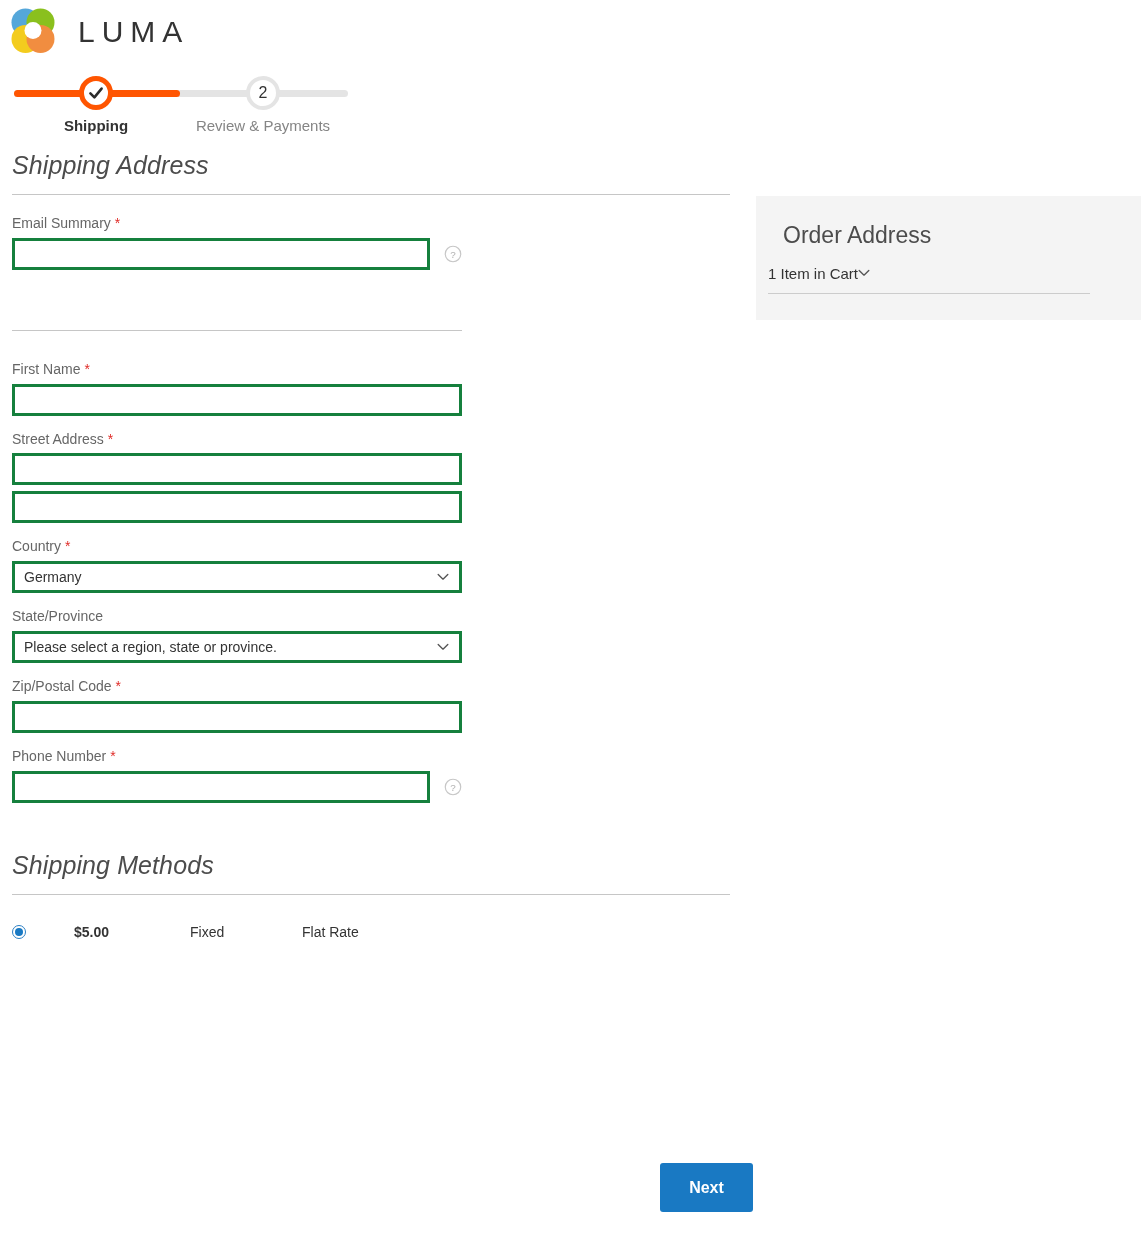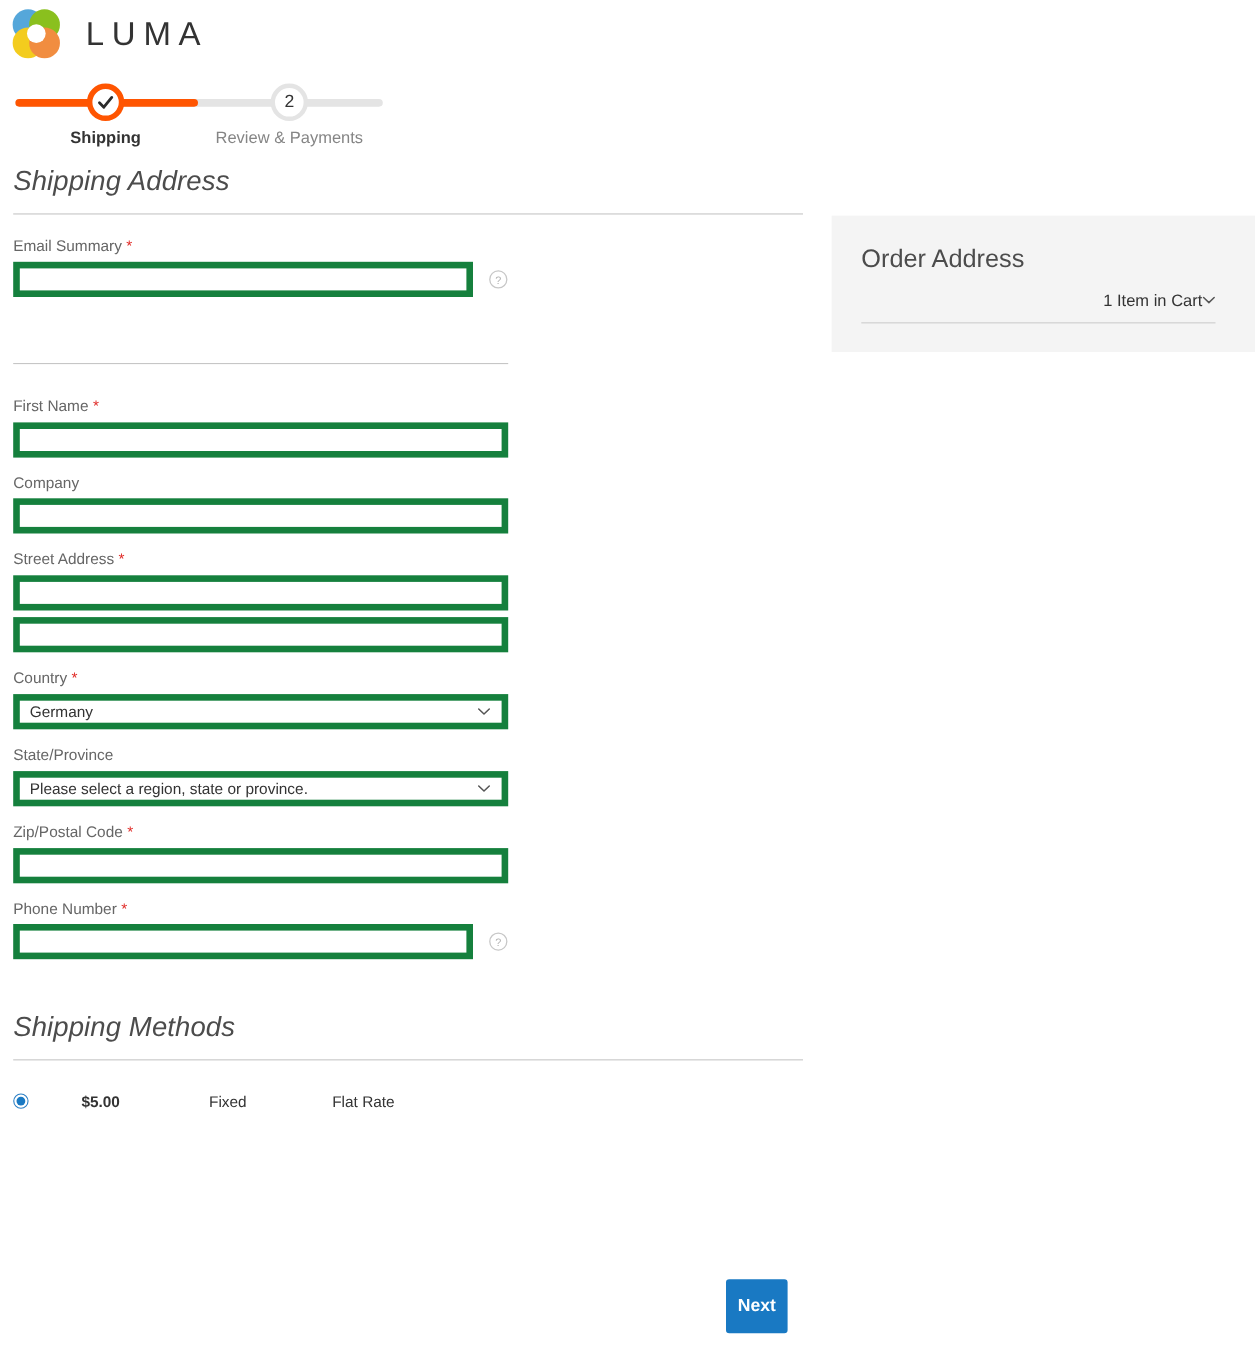--- a/index.html
+++ b/index.html
@@ -72,21 +72,21 @@
 
   .field { margin: 0 0 0 12px; }
   .field-label {
     display: block; font-size: 14px; color: #666666;
     line-height: 1.2; margin-bottom: 6px;
   }
   .req { color: #e02b27; font-size: 14px; margin-left: 4px; }
   .control { display: flex; align-items: center; }
   input.txt, .sel {
     height: 32px; width: 450px;
-    border: 6px solid #15803d; background: #ffffff;
+    border: 3px solid #15803d; background: #ffffff;
     font-size: 14px; color: #333333;
     padding: 0 9px; border-radius: 0; outline: none;
     font-family: "Liberation Sans", sans-serif;
   }
   input.txt.short { width: 418px; }
   .sel {
     display: flex; align-items: center; justify-content: space-between;
     padding-right: 10px; cursor: pointer;
   }
   .sel-val { font-size: 14px; color: #333; line-height: 1; }
@@ -104,40 +104,40 @@
     content: ""; position: absolute; left: 2px; top: 2px;
     width: 8px; height: 8px; border-radius: 50%; background: #1979c3;
   }
   .cell { font-size: 14px; color: #333333; line-height: 1; }
   .cell-price { width: 116px; margin-left: 48px; font-weight: bold; }
   .cell-carrier { width: 112px; }
   .cell-method { width: 200px; }
 
   .btn-next {
     position: absolute; left: 660px; top: 1163px;
-    width: 56px; height: 49px;
+    width: 93px; height: 49px;
     background: #1979c3; border: none; border-radius: 3px;
     color: #ffffff; font-size: 16px; font-weight: bold;
     font-family: "Liberation Sans", sans-serif;
     cursor: pointer; line-height: 49px; padding: 0; text-align: center;
   }
 
   
   .summary {
     position: absolute; left: 756px; top: 196px;
     width: 385px; height: 124px; background: #f4f4f4;
   }
   .summary-title {
     font-size: 23px; font-weight: 300; color: #4c4c4c;
     margin: 26px 0 0 27px; line-height: 1.2;
   }
   .cart-toggle {
-    margin: 16px 27px 0 27px; width: 322px;
+    margin: 16px 27px 0 12px; width: 322px;
     border-bottom: 1px solid #cccccc; padding-bottom: 12px;
-    display: flex; align-items: center; justify-content: flex-end;
+    display: flex; align-items: center; justify-content: flex-start;
     cursor: pointer;
   }
   .cart-toggle-label { font-size: 15px; color: #333333; line-height: 1; }
 </style>
 </head>
 <body>
 
 <div class="header">
   <div class="logo-wrap">
     <svg class="logo-mark" viewBox="0 0 100 100">
@@ -195,26 +195,20 @@
   <div class="rule rule-narrow" style="margin-top:60px;"></div>
 
   <div class="field" style="margin-top:30px;">
     <label class="field-label">
       <span>First Name</span><span class="req">*</span>
     </label>
     <input class="txt" type="text" placeholder="" style="">
   </div>
 
 
-  <div class="field" style="margin-top:15px;">
-    <label class="field-label">
-      <span>Company</span><span class="req"></span>
-    </label>
-    <input class="txt" type="text" placeholder="" style="">
-  </div>
 
   <div class="field" style="margin-top:15px;">
     <label class="field-label">
       <span>Street Address</span><span class="req">*</span>
     </label>
     <input class="txt" type="text" placeholder="" style="">
     <input class="txt" type="text" style="margin-top: 6px;" placeholder="">
   </div>
 
   <div class="field" style="margin-top:15px;">

